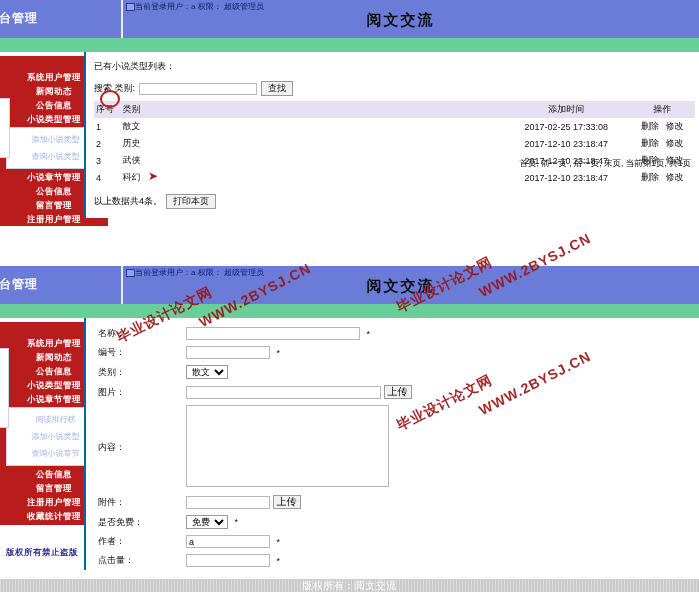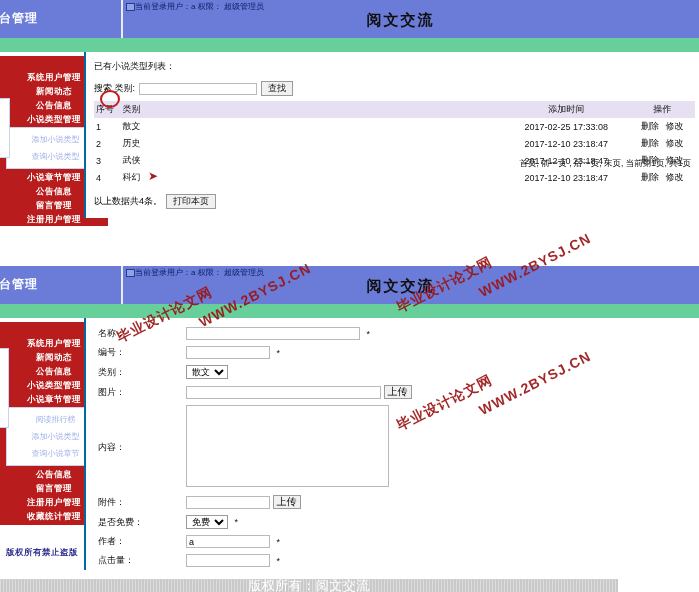--- a/index.html
+++ b/index.html
@@ -323,25 +323,25 @@
     background: #f1f1f1;
     padding: 0 3px;
     line-height: 12px;
     cursor: pointer;
   }
 
   
   .footer {
     position: absolute;
     left: 0; bottom: 0;
-    width: 618px;
+    width: 699px;
     height: 13px;
     background: #c9c9c9;
     color: #ffffff;
-    font-size: 13px;
+    font-size: 10px;
     text-align: center;
     line-height: 13px;
     letter-spacing: .5px;
   }
   .footer-stripe {
     position: absolute;
     inset: 0;
     background: repeating-linear-gradient(90deg,
       rgba(255,255,255,.35) 0 1px, rgba(255,255,255,0) 1px 3px);
     pointer-events: none;

